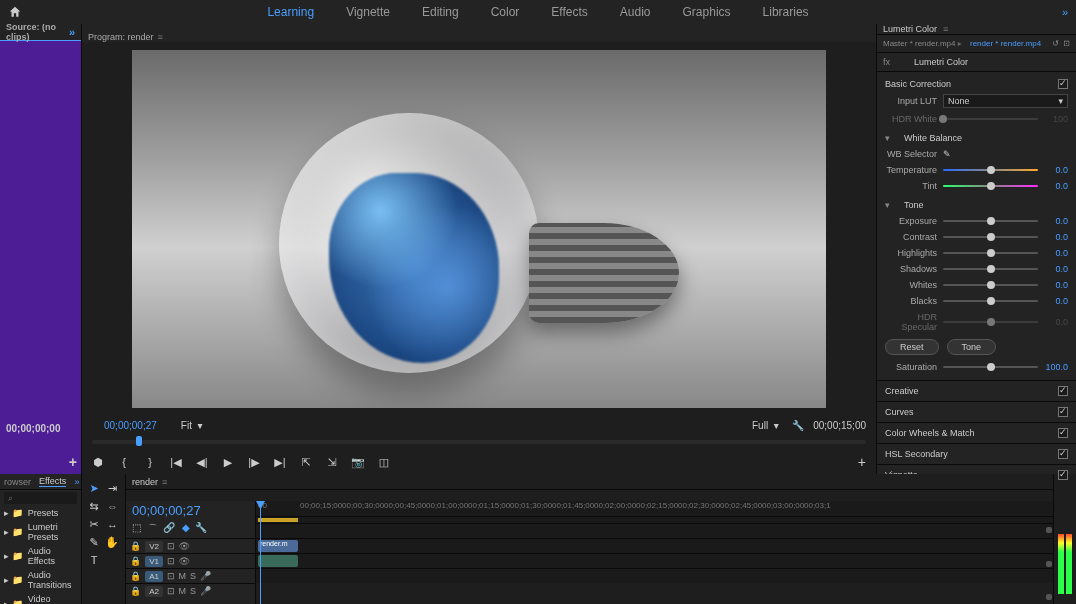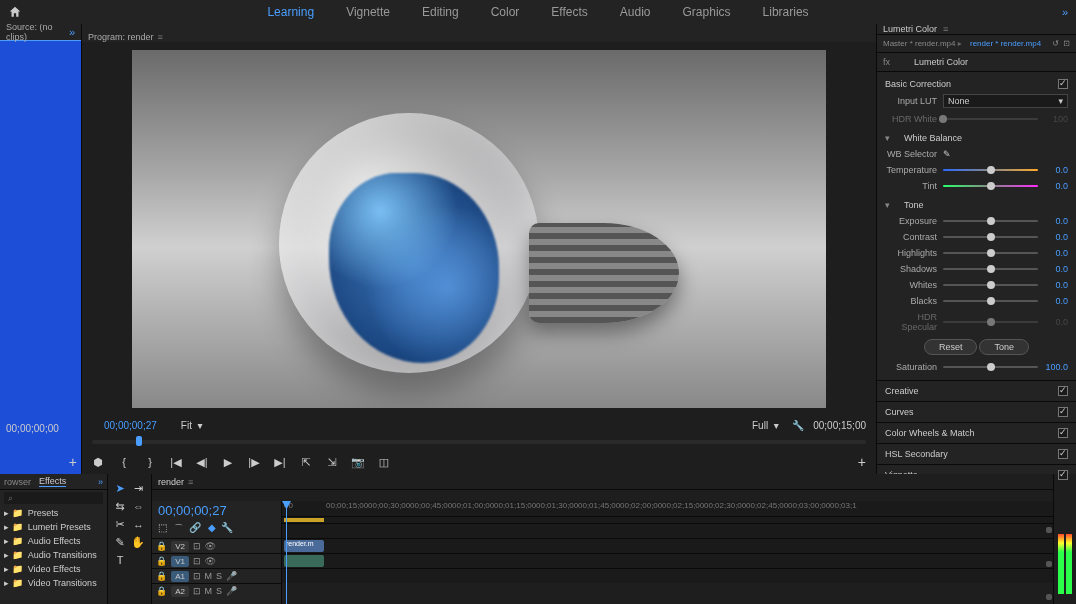--- a/index.html
+++ b/index.html
@@ -6,21 +6,21 @@
 body { background: #1a1a1a; color: #ccc; font-size: 10px; overflow: hidden; width: 1076px; height: 604px; }
 
 .topbar { height: 24px; background: #232323; display: flex; align-items: center; padding: 0 8px; position: relative; }
 .home-icon { width: 14px; height: 14px; color: #ccc; }
 .top-tabs { position: absolute; left: 50%; transform: translateX(-50%); display: flex; gap: 32px; }
 .top-tab { color: #999; cursor: pointer; font-size: 12px; }
 .top-tab.active { color: #4a9eff; }
 .chevrons { margin-left: auto; color: #4a9eff; font-size: 11px; cursor: pointer; }
 
 .main-row { display: flex; height: 450px; }
-.source-panel { width: 82px; background: #1d4ed8; border-right: 1px solid #0a0a0a; display: flex; flex-direction: column; }
+.source-panel { width: 82px; background: #4c1d95; border-right: 1px solid #0a0a0a; display: flex; flex-direction: column; font-weight: bold; }
 .panel-header { height: 18px; background: #232323; display: flex; align-items: center; padding: 0 6px; font-size: 9px; color: #aaa; border-bottom: 1px solid #0a0a0a; }
 .panel-underline { border-bottom: 1px solid #4a9eff; height: 17px; }
 
 .program-panel { flex: 1; background: #1e1e1e; display: flex; flex-direction: column; }
 .program-header { height: 18px; background: #232323; padding: 0 6px; font-size: 9px; color: #aaa; display: flex; align-items: flex-end; }
 .viewport { flex: 1; background: #1e1e1e; display: flex; justify-content: center; align-items: center; padding: 8px 40px; }
 .viewport-img { width: 100%; height: 100%; max-width: 694px; max-height: 390px; background: linear-gradient(180deg, #6a6a6a 0%, #a8a8a8 35%, #d0d0d0 55%, #b8b8b8 70%, #888 100%); position: relative; overflow: hidden; }
 .bulb { position: absolute; left: 50%; top: 50%; transform: translate(-50%,-45%); width: 420px; height: 280px; }
 .bulb-glass { position: absolute; left: 10px; top: 10px; width: 260px; height: 260px; border-radius: 50%; background: radial-gradient(circle at 35% 30%, rgba(255,255,255,0.7), rgba(200,200,210,0.2) 60%, rgba(150,150,160,0.3)); box-shadow: inset 0 0 40px rgba(255,255,255,0.5), 0 20px 30px rgba(0,0,0,0.3); }
 .water { position: absolute; left: 60px; top: 70px; width: 170px; height: 190px; background: radial-gradient(circle at 50% 50%, #2a6ab5, #0a3a7a 70%); border-radius: 40% 50% 45% 55%; filter: blur(1px); opacity: 0.9; }
@@ -51,28 +51,28 @@
 .lum-section.open { flex-direction: column; align-items: stretch; }
 .lum-sec-head { display: flex; justify-content: space-between; align-items: center; padding: 2px 0; }
 .lum-row { display: flex; align-items: center; padding: 3px 0; gap: 6px; }
 .lum-label { width: 52px; color: #aaa; font-size: 9px; text-align: right; }
 .lum-slider { flex: 1; height: 2px; background: #555; position: relative; border-radius: 1px; }
 .lum-slider.temp { background: linear-gradient(90deg,#2a6aff,#888,#ffaa2a); }
 .lum-slider.tint { background: linear-gradient(90deg,#2aff6a,#888,#ff2aff); }
 .lum-knob { position: absolute; left: 50%; top: -3px; width: 8px; height: 8px; background: #ccc; border-radius: 50%; transform: translateX(-50%); }
 .lum-knob.left0 { left: 0%; }
 .lum-val { width: 24px; text-align: right; color: #4a9eff; font-size: 9px; }
-.lum-btns { display: flex; justify-content: center; gap: 2px; padding: 4px 0; }
+.lum-btns { display: flex; gap: 8px; padding: 4px 0; }
 .lum-btn { background: #333; border: 1px solid #555; border-radius: 10px; padding: 2px 14px; color: #ccc; font-size: 9px; cursor: pointer; }
 .lum-check { width: 10px; height: 10px; border: 1px solid #777; background: #1a1a1a; position: relative; }
 .lum-check.on::after { content: '✓'; position: absolute; left: 0; top: -2px; color: #ccc; font-size: 9px; }
 .lum-dd { flex:1; background:#1a1a1a; border:1px solid #444; padding:1px 4px; color:#ccc; font-size:9px; display:flex; justify-content:space-between; }
 
 .bottom-row { display: flex; height: 130px; }
-.effects-browser { width: 108px; background: #232323; border-right: 1px solid #0a0a0a; display: flex; flex-direction: column; }
+.effects-browser { width: 82px; background: #232323; border-right: 1px solid #0a0a0a; display: flex; flex-direction: column; }
 .eb-tabs { height: 16px; display: flex; align-items: center; gap: 8px; padding: 0 4px; font-size: 9px; border-bottom: 1px solid #0a0a0a; }
 .eb-tab { color: #888; cursor: pointer; }
 .eb-tab.active { color: #ccc; border-bottom: 1px solid #4a9eff; }
 .eb-search { height: 16px; padding: 2px 4px; }
 .eb-search-in { width: 100%; background: #1a1a1a; border: none; color: #ccc; padding: 1px 14px 1px 4px; font-size: 9px; }
 .eb-tree { flex: 1; overflow: hidden; }
 .eb-item { display: flex; align-items: center; gap: 4px; padding: 2px 4px; color: #ccc; font-size: 9px; cursor: pointer; }
 
 .tl-tools { width: 44px; background: #1e1e1e; border-right: 1px solid #0a0a0a; display: grid; grid-template-columns: 1fr 1fr; gap: 2px; padding: 6px 4px; align-content: start; }
 .tl-tool { width: 16px; height: 16px; color: #ccc; display: flex; align-items: center; justify-content: center; font-size: 11px; cursor: pointer; }

